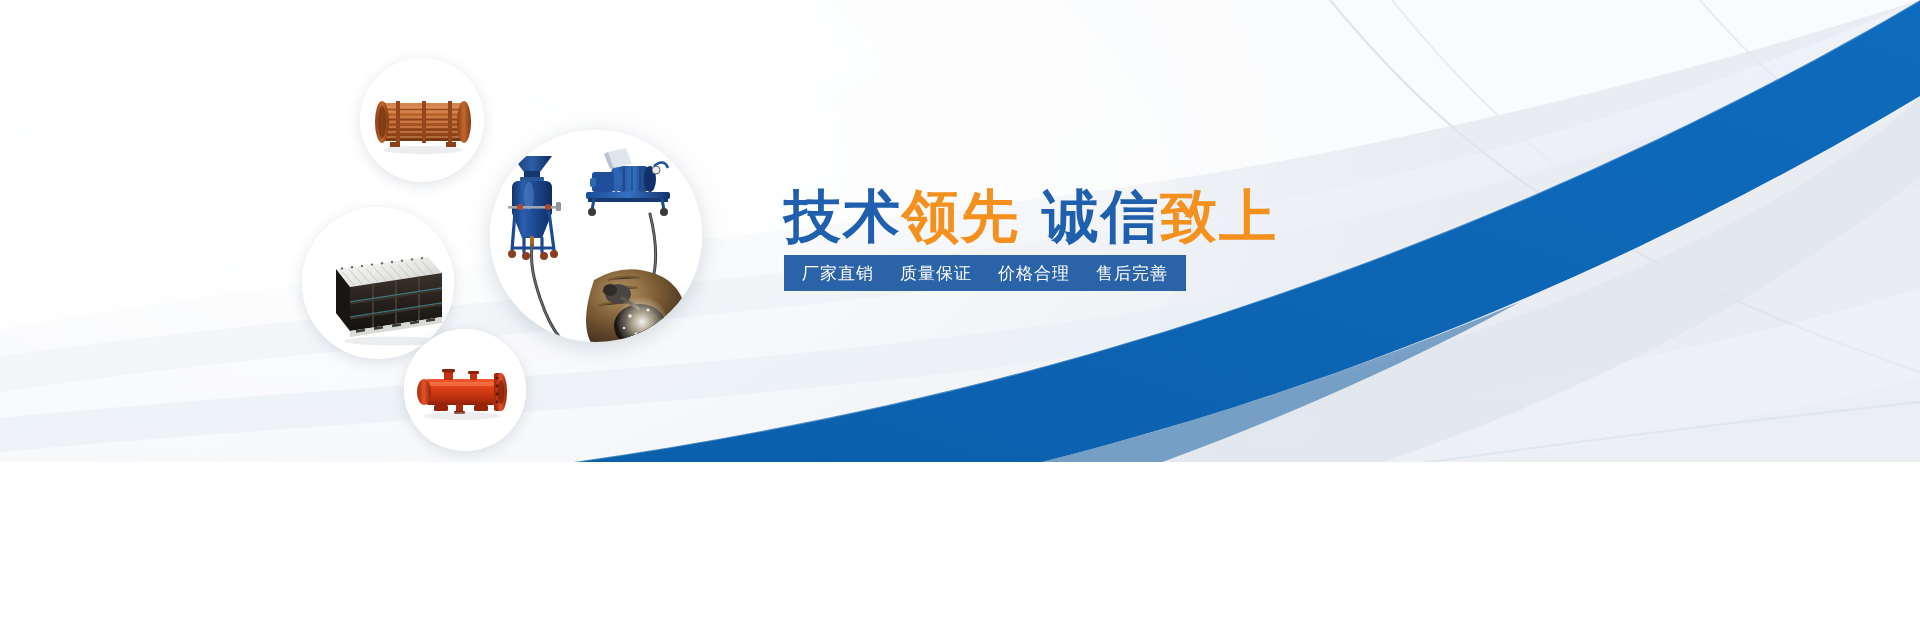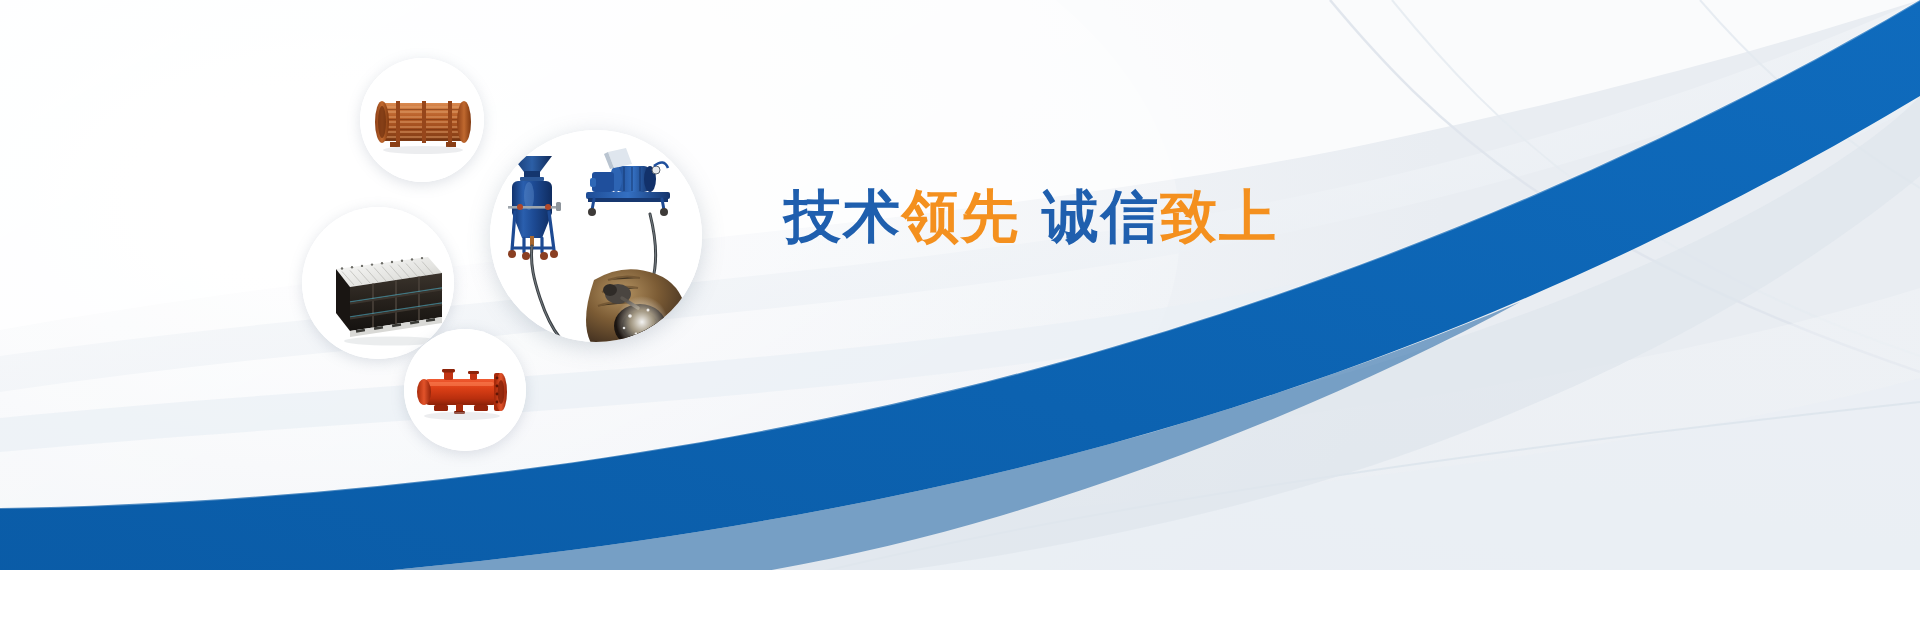--- a/index.html
+++ b/index.html
@@ -5,21 +5,21 @@
 <style>
   * { margin:0; padding:0; box-sizing:border-box; }
   html,body { width:1920px; height:626px; overflow:hidden; }
   body {
     font-family:"Liberation Sans","DejaVu Sans",sans-serif;
     background:#ffffff;
   }
 
   .banner{
     position:relative;
-    width:1920px; height:570px;
+    width:1920px; height:462px;
     overflow:hidden;
     background:
       radial-gradient(ellipse 1100px 600px at 18% 35%, #ffffff 0%, #f4f6f9 45%, #e9edf2 100%),
       linear-gradient(160deg,#f2f5f8 0%,#e8ecf1 40%,#eef1f5 70%,#e4e9ef 100%);
     padding-left: 26px;
   }
 
   
   .bg-waves{ position:absolute; inset:0; width:1920px; height:626px; }
 
@@ -434,14 +434,20 @@
       <rect x="70" y="76" width="14" height="6" rx="1.5" fill="#96240a"></rect>
 
       <ellipse cx="58" cy="87" rx="38" ry="4" fill="#c9ccd1" opacity=".35"></ellipse>
     </svg>
   </div>
 
   <div class="headline">
     <span class="seg-blue">技术</span><span class="seg-orange">领先</span><span class="gap"></span><span class="seg-blue">诚信</span><span class="seg-orange">致上</span>
   </div>
 
+  <div class="tagbar">
+    <span class="tag">厂家直销</span>
+    <span class="tag">质量保证</span>
+    <span class="tag">价格合理</span>
+    <span class="tag">售后完善</span>
+  </div>
 
 </div>
 
 </body></html>

